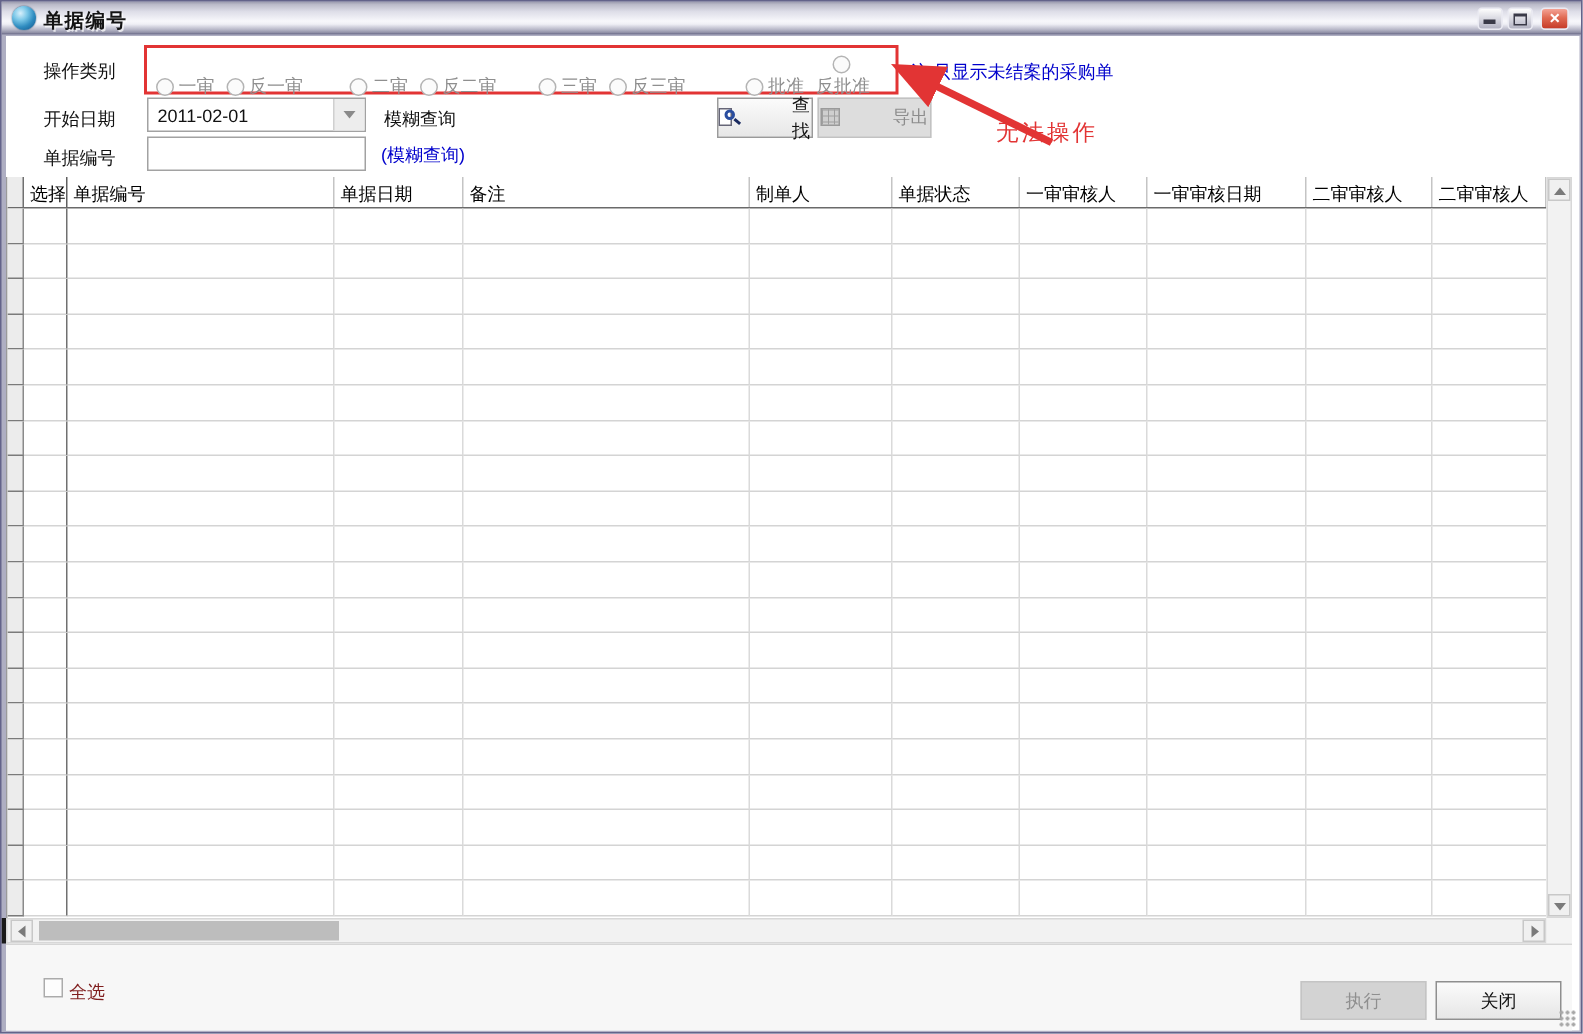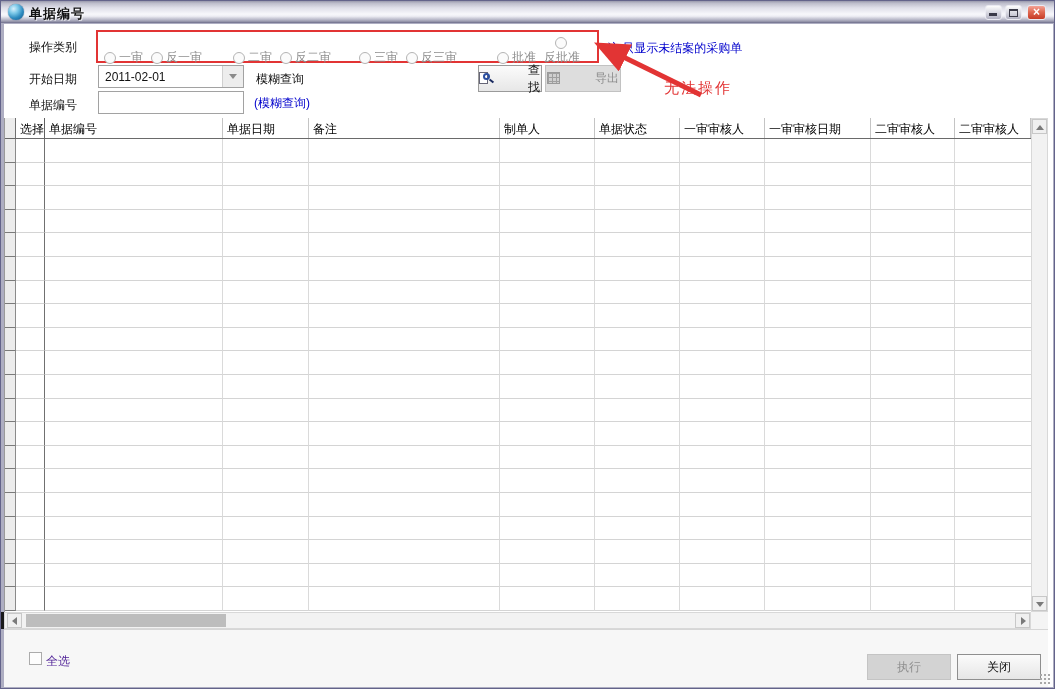--- a/index.html
+++ b/index.html
@@ -82,21 +82,21 @@
   .tri.down  { left:3px; top:5px;  border-top:5px solid #7a7a7a; border-bottom:none; }
   .tri.left  { left:4px; top:3px;  border-right:5px solid #7a7a7a; border-left:none; }
   .tri.right { left:5px; top:3px;  border-left:5px solid #7a7a7a; border-right:none; }
   .hthumb { position:absolute; left:21px; top:1px; width:200px; height:13px; background:#bdbdbd; }
   .edge-mark { position:absolute; left:0; top:611px; width:5px; height:17px; background:#1a1a1a; }
   .scroll-corner { position:absolute; left:1030px; top:611px; width:17px; height:17px; background:#f4f4f4; }
 
   
   .footer { position:absolute; left:3px; top:628px; width:1044px; height:58px; background:#f7f7f7; border-top:1px solid #d6d6d6; }
   .chkbox { position:absolute; left:28px; top:651px; width:13px; height:13px; border:1px solid #ababab; background:#fdfdfd; }
-  .chklabel { position:absolute; left:45px; top:652px; color:#4c1d95; }
+  .chklabel { position:absolute; left:45px; top:652px; color:#7f1d1d; }
   .actbtn { position:absolute; top:653px; width:84px; height:26px; font:inherit; text-align:center; }
   .actbtn.exec { left:866px; background:#d3d3d3; border:1px solid #c4c4c4; color:#8f8f8f; }
   .actbtn.closebtn { left:956px; background:linear-gradient(180deg,#fbfbfb,#e6e6e6); border:1px solid #8f8f8f; color:#101010; }
   .grip { position:absolute; right:3px; bottom:3px; width:12px; height:12px;
     background-image:radial-gradient(#a8a8a8 1.2px, transparent 1.3px); background-size:4px 4px; background-position:bottom right; }
 </style>
 </head>
 <body>
 
 <div class="window">

